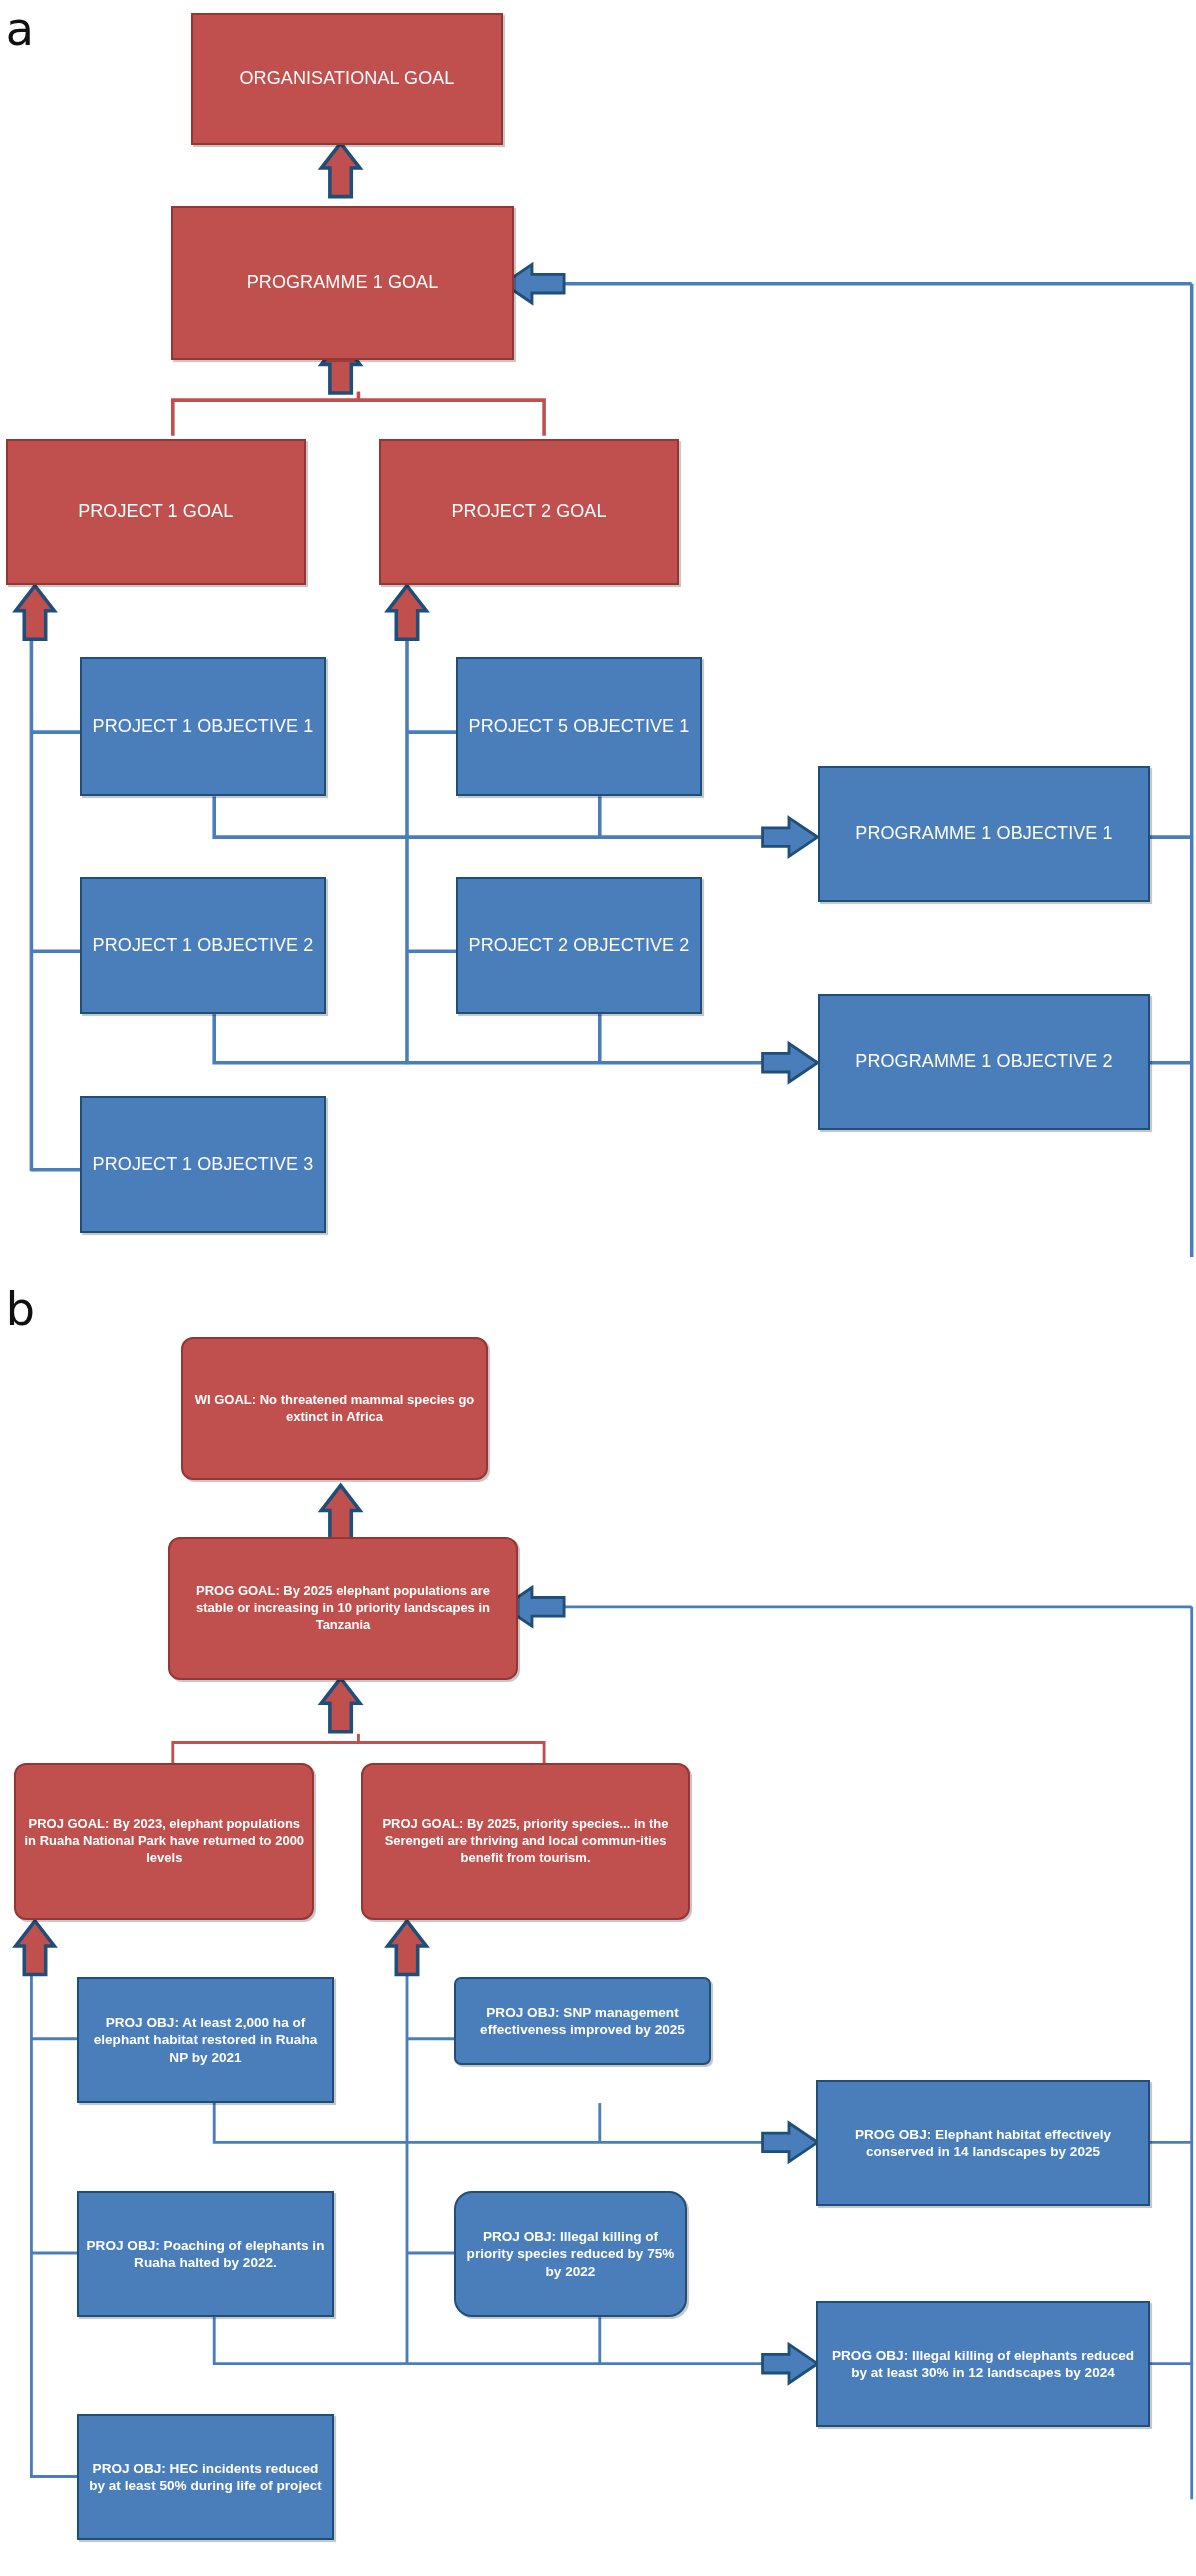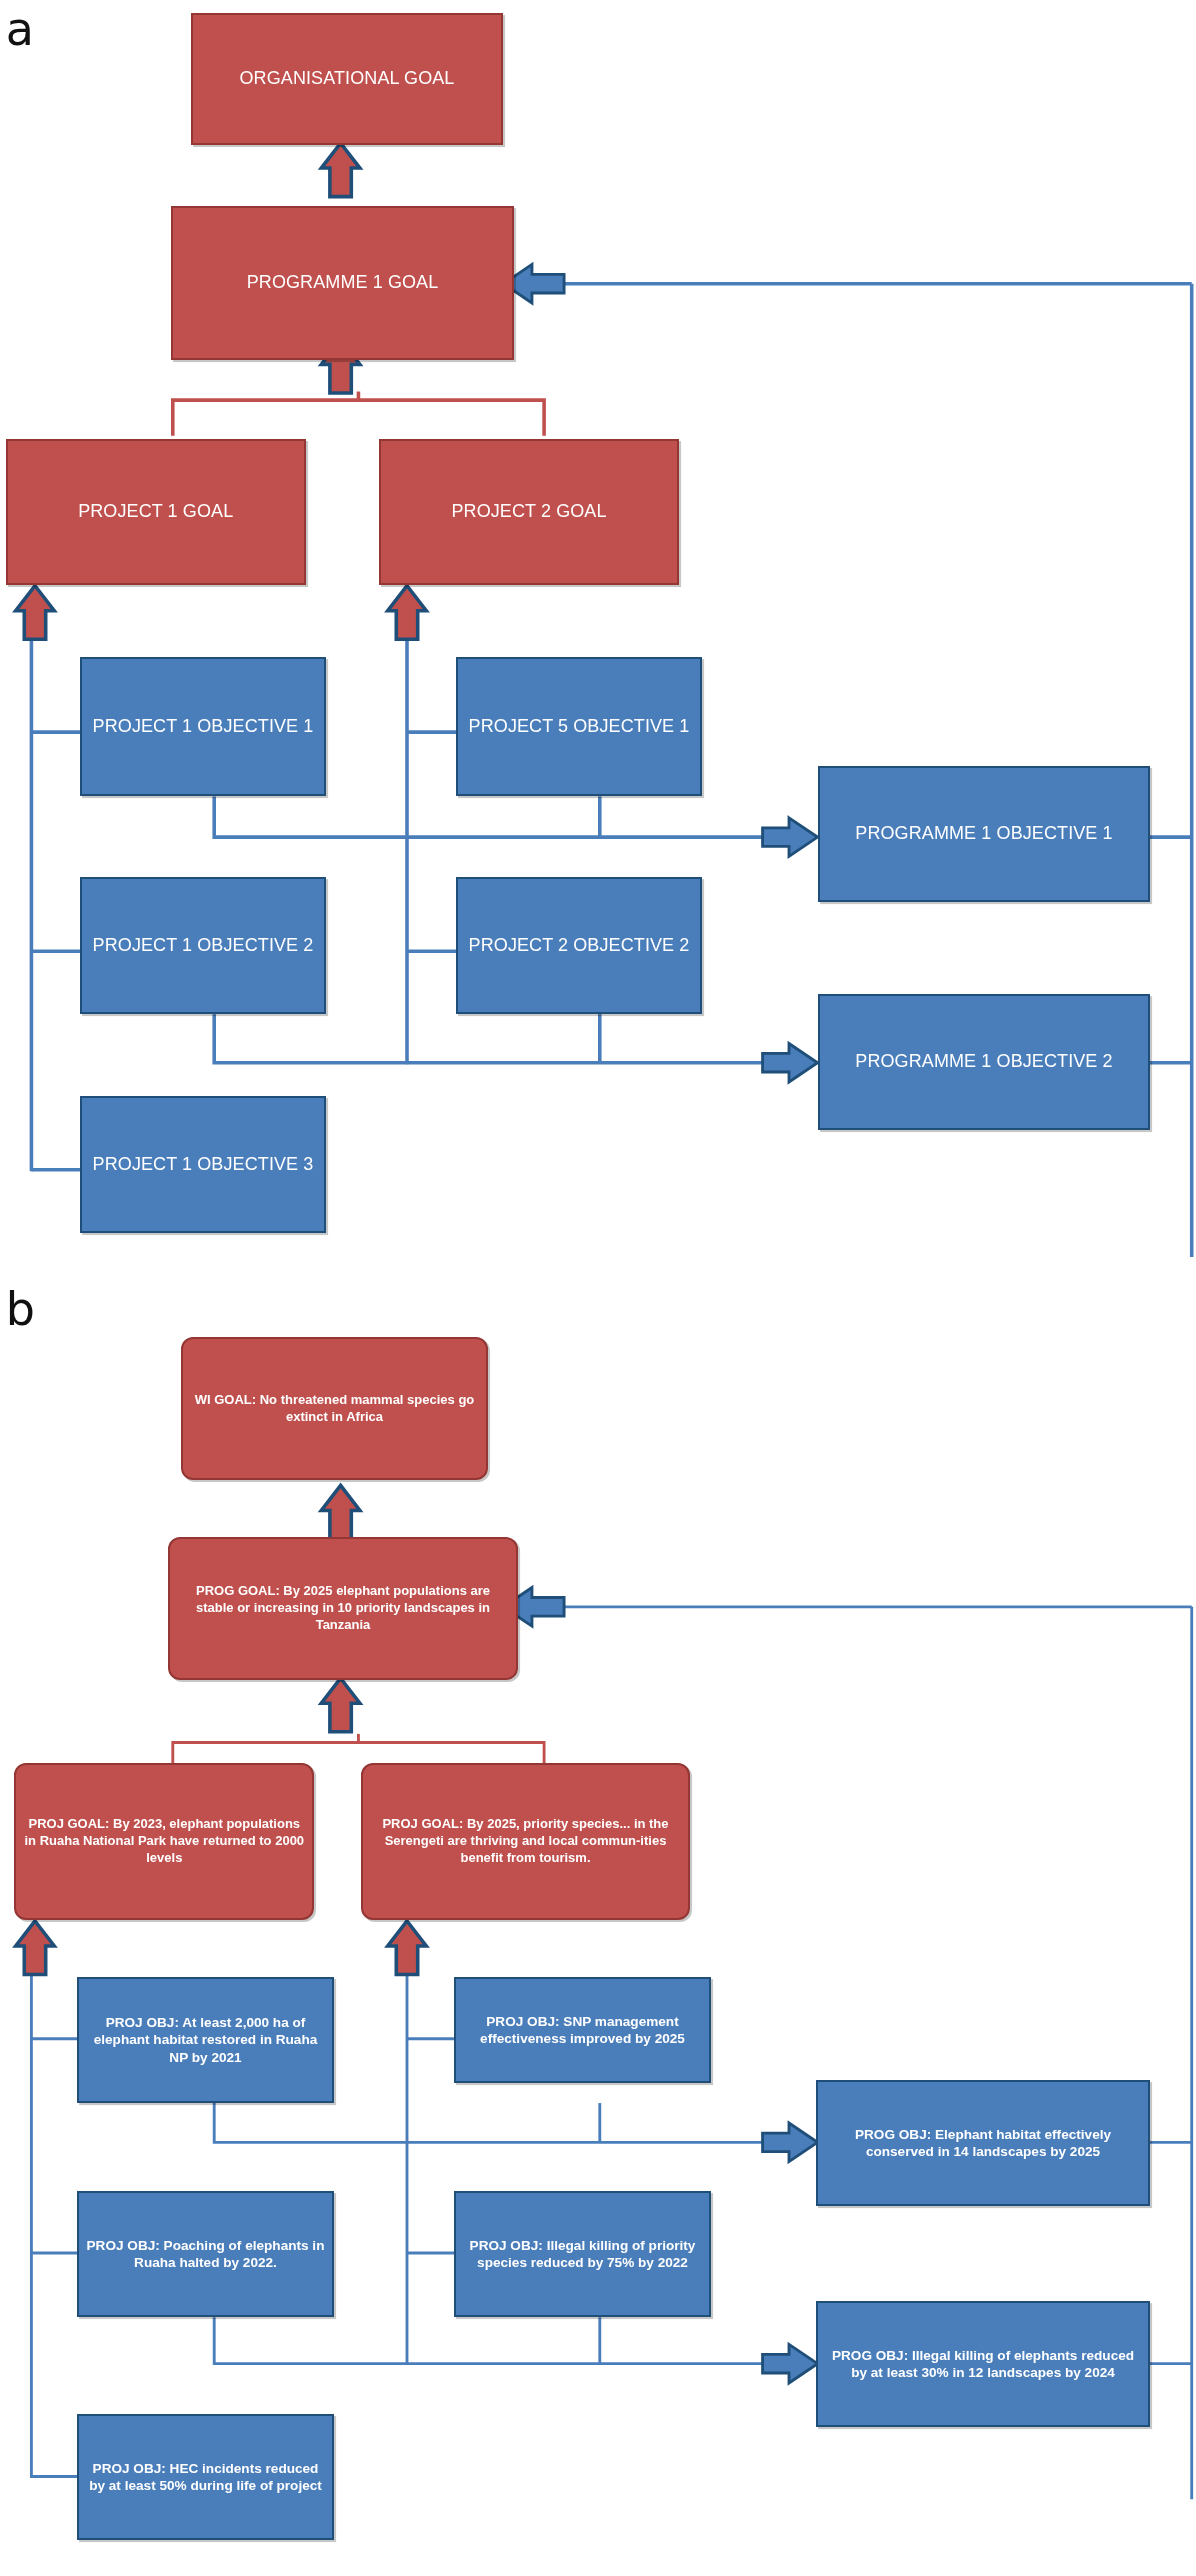--- a/index.html
+++ b/index.html
@@ -210,25 +210,25 @@
   </div>
 
   <div class="node blue b-text" style="left:77px;top:2191px;width:257px;height:126px;">
     <span>PROJ OBJ: Poaching of elephants in Ruaha halted by 2022.</span>
   </div>
 
   <div class="node blue b-text" style="left:77px;top:2414px;width:257px;height:126px;">
     <span>PROJ OBJ: HEC incidents reduced by at least 50% during life of project</span>
   </div>
 
-  <div class="node blue b-text" style="left:454px;top:1977px;width:257px;height:106px;">
+  <div class="node blue b-text" style="left:454px;top:1977px;width:257px;height:88px;border-radius:7px;">
     <span>PROJ OBJ: SNP management effectiveness improved by 2025</span>
   </div>
 
-  <div class="node blue b-text" style="left:454px;top:2191px;width:257px;height:126px;">
+  <div class="node blue b-text" style="left:454px;top:2191px;width:233px;height:126px;border-radius:18px;">
     <span>PROJ OBJ: Illegal killing of priority species reduced by 75% by 2022</span>
   </div>
 
   <div class="node blue b-text" style="left:816px;top:2080px;width:334px;height:126px;">
     <span>PROG OBJ: Elephant habitat effectively conserved  in 14 landscapes by 2025</span>
   </div>
 
   <div class="node blue b-text" style="left:816px;top:2301px;width:334px;height:126px;">
     <span>PROG OBJ: Illegal killing of elephants reduced by at least 30% in 12 landscapes by 2024</span>
   </div>

